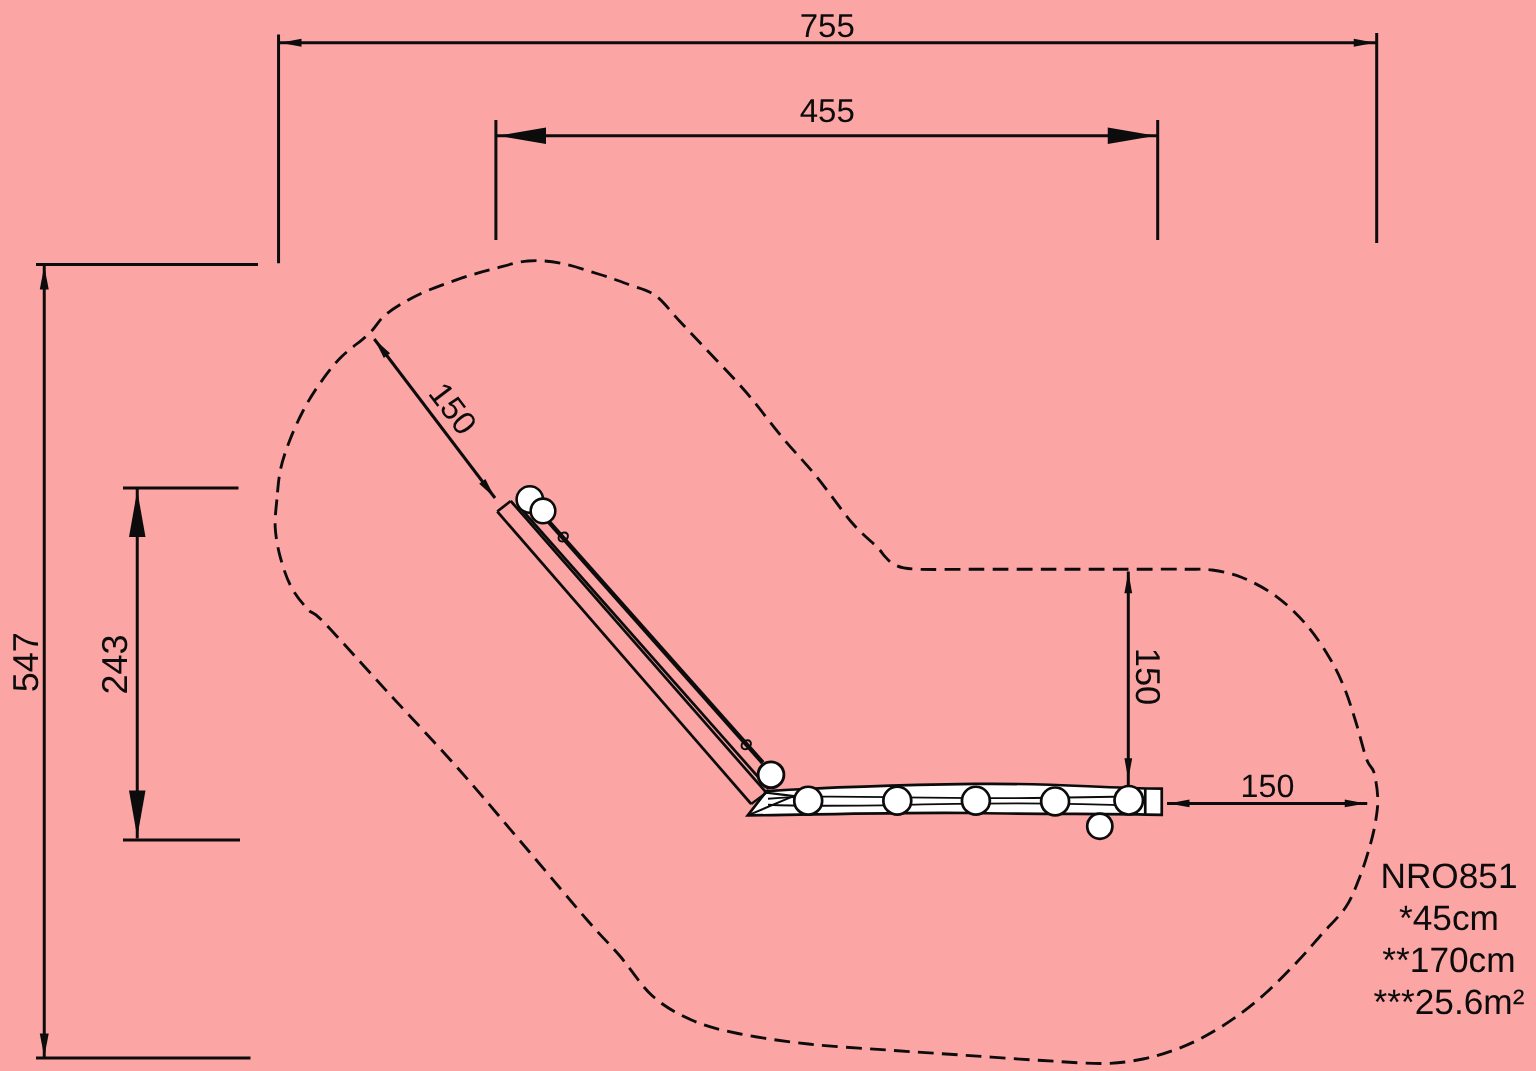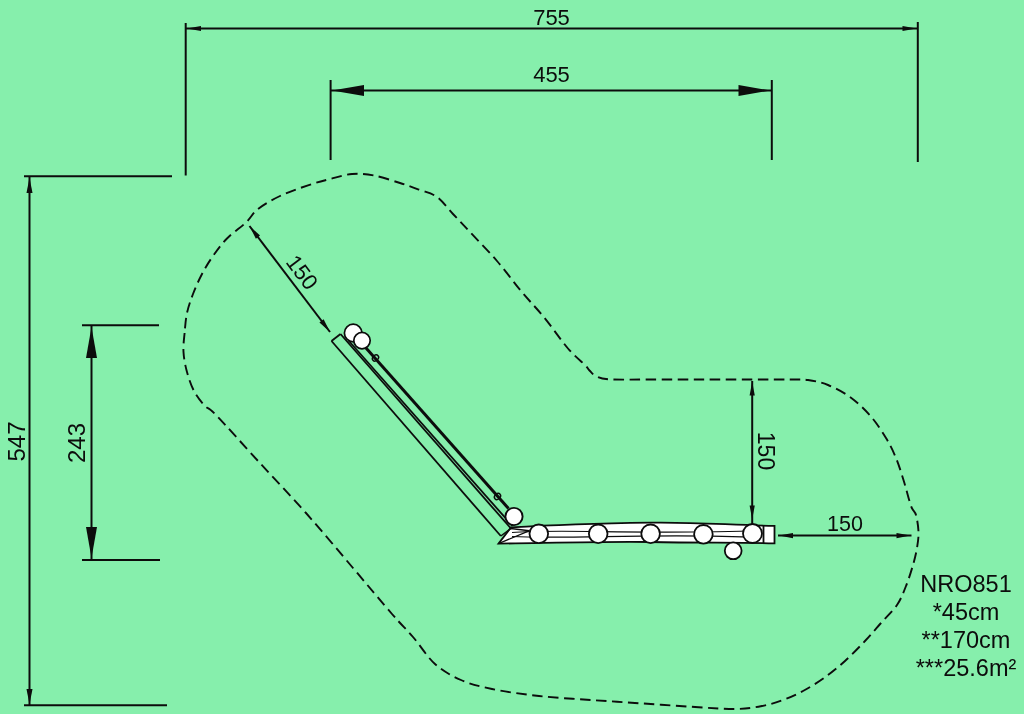--- a/index.html
+++ b/index.html
@@ -1,16 +1,16 @@
 <!DOCTYPE html>
 <html><head>
 <meta charset="utf-8">
 <style>
   html,body{margin:0;padding:0;background:#ffffff;}
-  .page{position:relative;width:1024px;height:714px;background:#86efac;overflow:hidden;
+  .page{position:relative;width:1024px;height:714px;background:#fca5a5;overflow:hidden;
         font-family:"Liberation Sans", sans-serif;}
   svg{position:absolute;left:0;top:0;}
   text{fill:#0c0c0c;}
 </style>
 </head>
 <body>
 <div class="page">
 <svg width="1024" height="714" viewBox="0 0 1024 714">
   <g fill="none" stroke="#0c0c0c" stroke-width="2">
 

